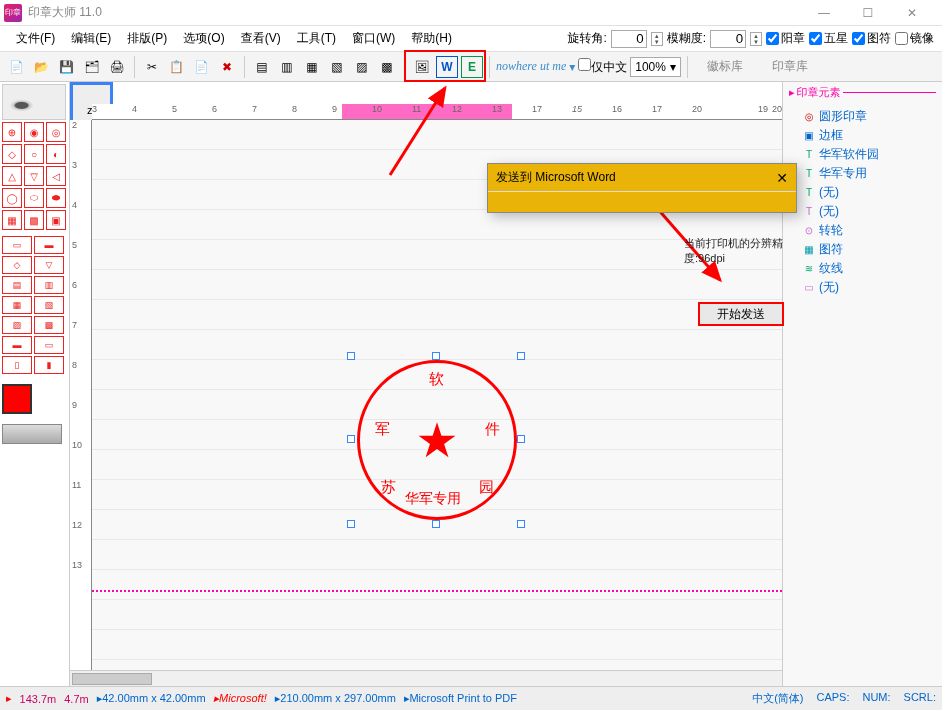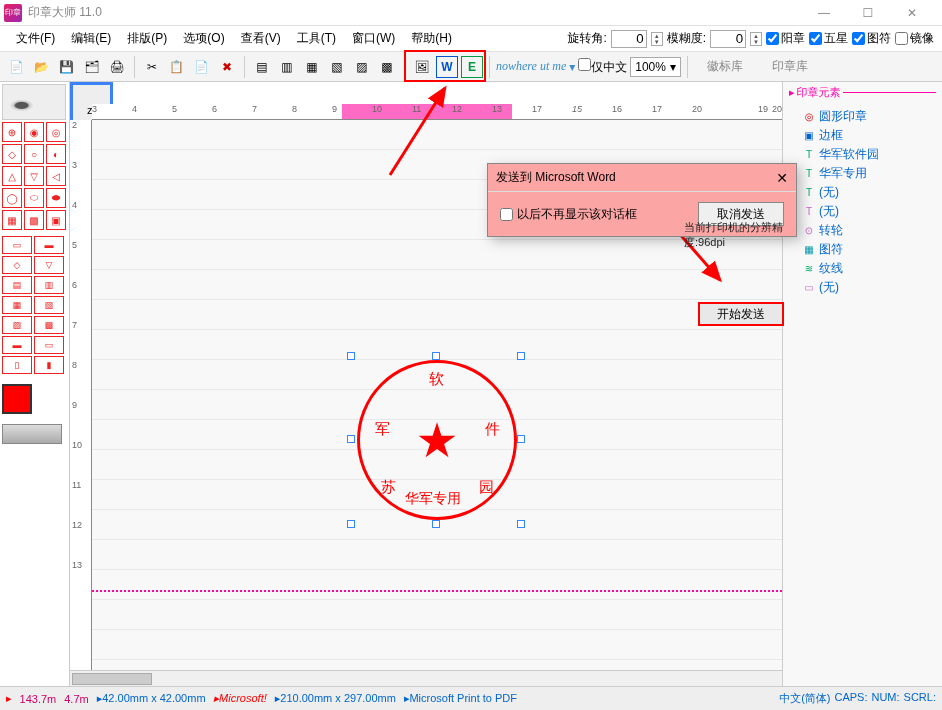--- a/index.html
+++ b/index.html
@@ -62,21 +62,21 @@
 
 .rightpanel { width:160px; border-left:1px solid #ccc; background:#f8f8f8; display:flex; flex-direction:column; }
 .rightpanel .rp-title { padding:4px 8px; background:#eee; border-bottom:1px solid #ccc; color:#555; }
 .rightpanel .rp-header { padding:3px 6px; color:#ff00aa; font-size:11px; display:flex; align-items:center; gap:2px; }
 .rightpanel .rp-header .line { flex:1; height:1px; background:#ff00aa; }
 .rightpanel .tree { padding:4px 6px; }
 .rightpanel .tree .tnode { display:flex; align-items:center; gap:4px; padding:1px 0 1px 14px; color:#0066cc; font-size:12px; }
 .rightpanel .tree .tnode .ticon { width:12px; height:12px; display:inline-flex; align-items:center; justify-content:center; font-size:10px; }
 
 
-.dialog { position:absolute; top:163px; left:487px; width:310px; background:#fca5a5; border:1px solid #888; box-shadow:4px 4px 12px rgba(0,0,0,.25); z-index:100; }
+.dialog { position:absolute; top:163px; left:487px; width:310px; background:#eab308; border:1px solid #888; box-shadow:4px 4px 12px rgba(0,0,0,.25); z-index:100; }
 .dialog .dlg-title { height:28px; display:flex; align-items:center; padding:0 8px; border-bottom:1px solid #ddd; }
 .dialog .dlg-title span:first-child { flex:1; }
 .dialog .dlg-close { font-size:14px; }
 .dialog .dlg-body { padding:10px 12px; position:relative; }
 .dialog fieldset { border:1px solid #bbb; padding:10px 8px 12px; margin-bottom:8px; width:180px; }
 .dialog fieldset legend { padding:0 4px; }
 .dialog .frow { display:flex; align-items:center; gap:6px; margin:6px 0; }
 .dialog input[type="text"].dpi { width:48px; border:1px solid #888; text-align:center; height:18px; }
 .dialog label.cb { display:flex; align-items:center; gap:4px; }
 .dialog .info-text { position:absolute; right:12px; font-size:11px; color:#222; width:100px; }
@@ -84,21 +84,21 @@
 .dialog .dlg-btn.primary { border:2px solid #ff0000; background:#e8e8e8; }
 
 
 .red-arrow { position:absolute; pointer-events:none; z-index:50; }
 
 
 .statusbar { position:absolute; bottom:0; left:0; right:0; height:24px; background:#eee; border-top:1px solid #ccc; display:flex; align-items:center; padding:0 6px; gap:8px; font-size:11px; }
 .statusbar .sb-seg { color:#cc0066; }
 .statusbar .sb-seg.mod { color:#ff0000; font-style:italic; }
 .statusbar .sb-seg.blue { color:#0066cc; }
-.statusbar .sb-right { margin-left:auto; display:flex; gap:4px; }
+.statusbar .sb-right { margin-left:auto; display:flex; gap:13px; }
 .statusbar .sb-right span { color:#0066cc; }
 
 
 .hscroll { position:absolute; bottom:24px; left:70px; right:160px; height:16px; background:#f0f0f0; border-top:1px solid #ccc; }
 .hscroll .thumb { position:absolute; left:2px; width:80px; height:12px; top:2px; background:#ccc; border:1px solid #aaa; }
 .vscroll-dots { position:absolute; font-size:9px; color:#ff00aa; letter-spacing:1px; }
 </style>
 </head>
 <body>
 
@@ -362,30 +362,23 @@
     </defs>
   <line x1="10" y1="8" x2="95" y2="105" stroke="#ff0000" stroke-width="3" marker-end="url(#ah2)"></line>
 </svg>
 
 <div class="dialog">
   <div class="dlg-title">
     <span>发送到 Microsoft Word</span>
     <span class="dlg-close">✕</span>
   </div>
   <div class="dlg-body">
-    <div class="info-text" style="top:28px;margin-left:28px;">当前打印机的分辨精度:96dpi</div>
+    <div class="info-text" style="top:44px;margin-left:28px;">当前打印机的分辨精度:96dpi</div>
     <div style="position:absolute;right:12px;top:110px;">
       <div class="dlg-btn primary">开始发送</div>
-    </div>
-    <div style="display:flex;align-items:center;gap:20px;">
-      <label class="cb">
-        <input type="checkbox" style="">
-          <span>以后不再显示该对话框</span>
-      </label>
-      <div class="dlg-btn" style="margin-left:auto;">取消发送</div>
     </div>
   </div>
 </div>
 
 <div class="hscroll">
     <div class="thumb"></div>
   </div>
 
 <div class="statusbar">
   <span style="color:#ff0000;">▸</span>

